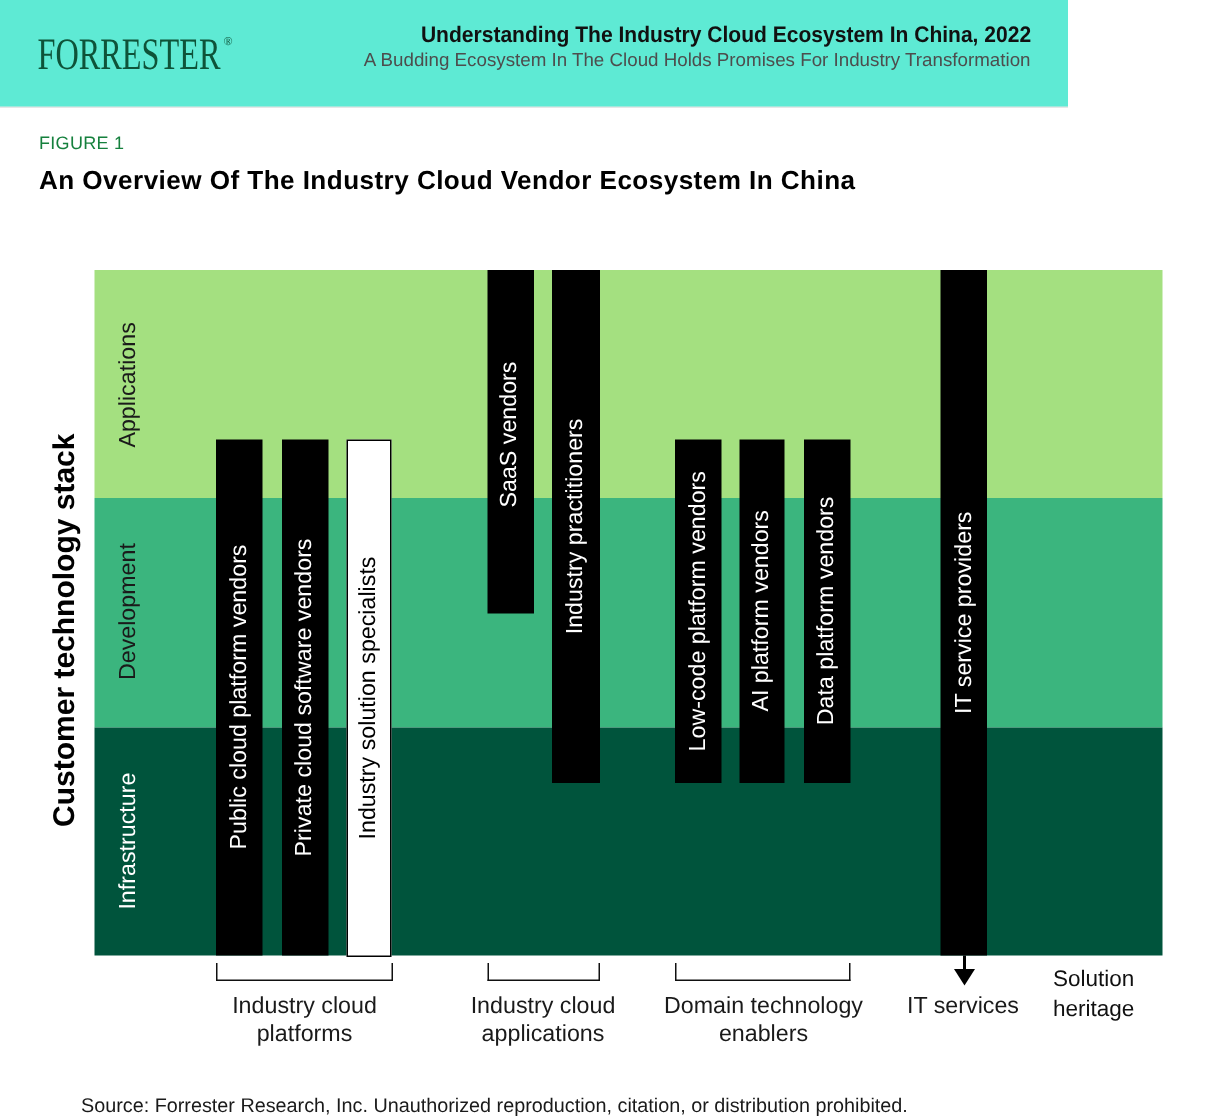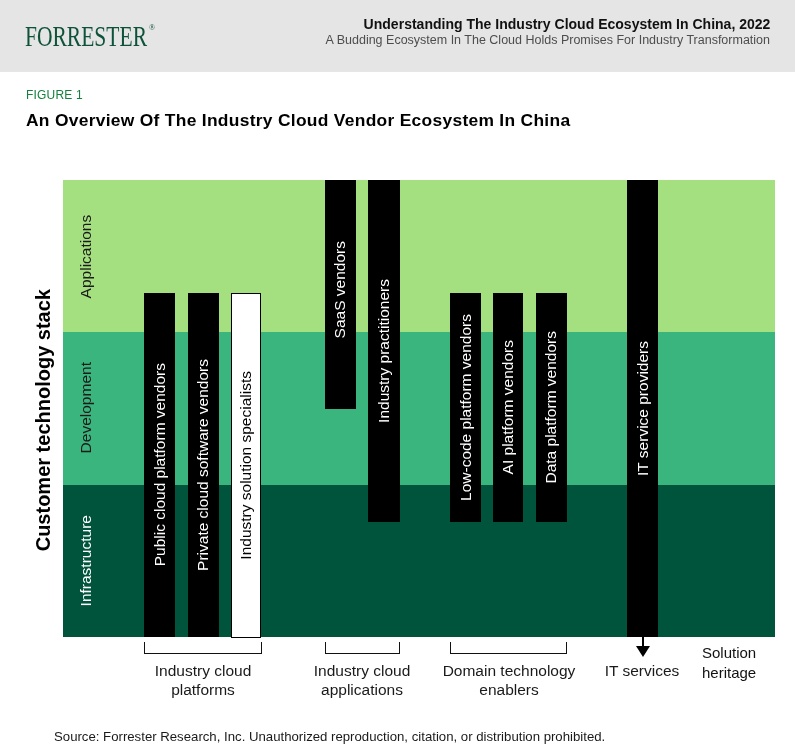--- a/index.html
+++ b/index.html
@@ -1,20 +1,20 @@
 <!DOCTYPE html>
 <html><head>
 <meta charset="utf-8">
 <style>
   * { margin:0; padding:0; box-sizing:border-box; }
   html,body { width:810px; height:746px; background:#fff; font-family:"Liberation Sans", sans-serif; }
   #page { position:relative; width:810px; height:746px; overflow:hidden; }
 
   
-  #hdr { position:absolute; left:0; top:0; width:795px; height:72px; background:#e5e5e5; border-bottom:1px solid #e6e6e6; }
+  #hdr { position:absolute; left:0; top:0; width:712px; height:72px; background:#5eead4; border-bottom:1px solid #e6e6e6; }
   #hdr-title { position:absolute; right:25px; top:15px; text-align:right; }
   #hdr-title .t1 { font-size:15px; font-weight:bold; color:#111; transform:scaleX(0.935); transform-origin:right center; white-space:nowrap; }
   #hdr-title .t2 { margin-top:1px; font-size:12.5px; color:#4d4d4d; white-space:nowrap; }
 
   #figure1 { position:absolute; left:26px; top:87.5px; font-size:12px; color:#15803d; letter-spacing:0.2px; }
   #maintitle { position:absolute; left:26px; top:109.5px; font-size:17.4px; font-weight:bold; color:#000000; letter-spacing:0.3px; }
 
   
   #band-app  { position:absolute; left:63px; top:180px; width:711.5px; height:152.4px; background:#a4e080; }
   #band-dev  { position:absolute; left:63px; top:332.4px; width:711.5px; height:152.4px; background:#3bb57e; }

